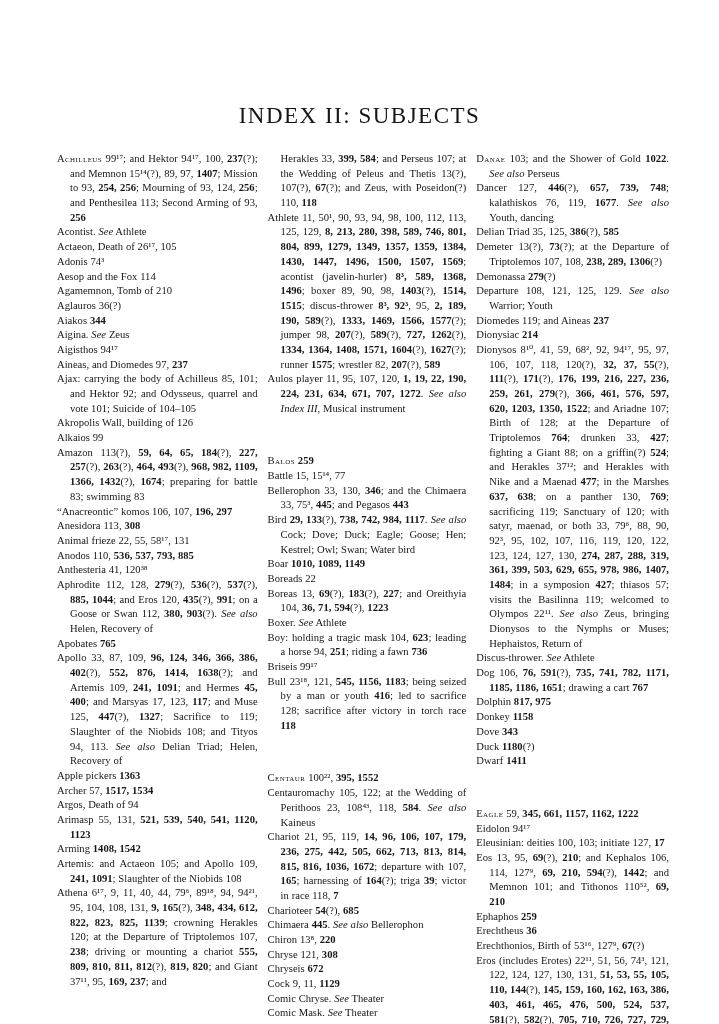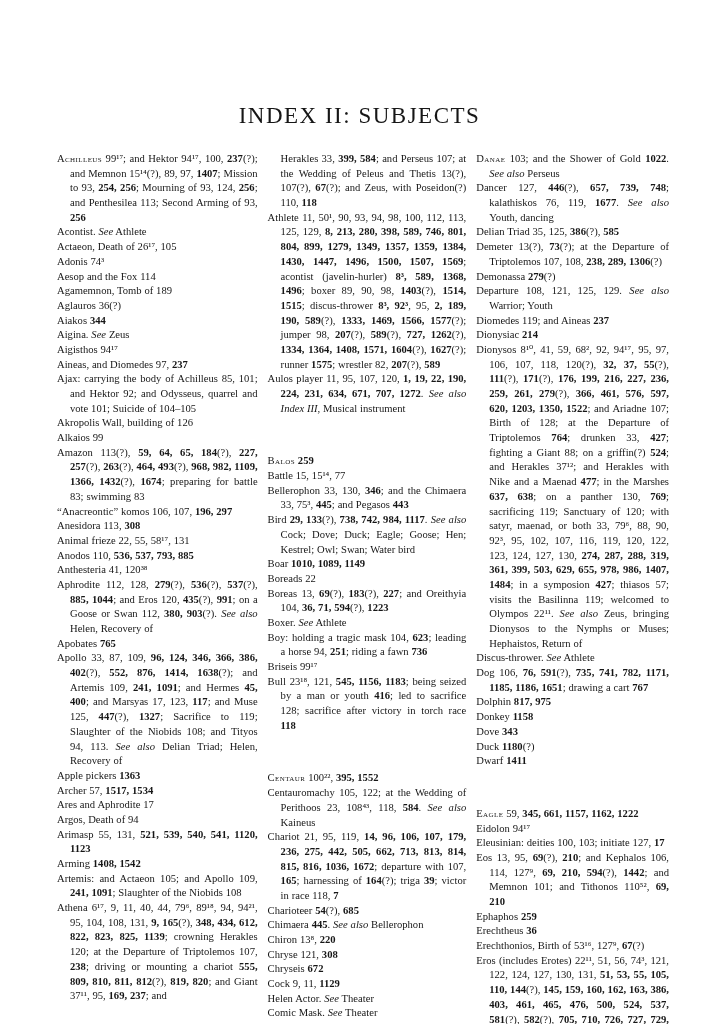--- a/index.html
+++ b/index.html
@@ -37,41 +37,40 @@
 
 <div class="page">
   <h1 class="title">INDEX II: SUBJECTS</h1>
   <div class="cols">
     <div class="col col-1">
         <p class="entry"><span class="sc">Achilleus</span><span> 99¹⁷; and Hektor 94¹⁷, 100, </span><span class="b">237</span><span>(?); and Memnon 15¹⁴(?), 89, 97, </span><span class="b">1407</span><span>; Mission to 93, </span><span class="b">254, 256</span><span>; Mourning of 93, 124, </span><span class="b">256</span><span>; and Penthesilea 113; Second Arming of 93, </span><span class="b">256</span></p>
         <p class="entry"><span>Acontist. </span><span class="i">See</span><span> Athlete</span></p>
         <p class="entry"><span>Actaeon, Death of 26¹⁷, 105</span></p>
         <p class="entry"><span>Adonis 74³</span></p>
         <p class="entry"><span>Aesop and the Fox 114</span></p>
-        <p class="entry"><span>Agamemnon, Tomb of 189</span></p>
+        <p class="entry"><span>Agamemnon, Tomb of 210</span></p>
         <p class="entry"><span>Aglauros 36(?)</span></p>
         <p class="entry"><span>Aiakos </span><span class="b">344</span></p>
         <p class="entry"><span>Aigina. </span><span class="i">See</span><span> Zeus</span></p>
         <p class="entry"><span>Aigisthos 94¹⁷</span></p>
         <p class="entry"><span>Aineas, and Diomedes 97, </span><span class="b">237</span></p>
         <p class="entry"><span>Ajax: carrying the body of Achilleus 85, 101; and Hektor 92; and Odysseus, quarrel and vote 101; Suicide of 104–105</span></p>
         <p class="entry"><span>Akropolis Wall, building of 126</span></p>
         <p class="entry"><span>Alkaios 99</span></p>
         <p class="entry"><span>Amazon 113(?), </span><span class="b">59, 64, 65, 184</span><span>(?), </span><span class="b">227, 257</span><span>(?), </span><span class="b">263</span><span>(?), </span><span class="b">464, 493</span><span>(?), </span><span class="b">968, 982, 1109, 1366, 1432</span><span>(?), </span><span class="b">1674</span><span>; preparing for battle 83; swimming 83</span></p>
         <p class="entry"><span>“Anacreontic” komos 106, 107, </span><span class="b">196, 297</span></p>
         <p class="entry"><span>Anesidora 113, </span><span class="b">308</span></p>
         <p class="entry"><span>Animal frieze 22, 55, 58¹⁷, 131</span></p>
         <p class="entry"><span>Anodos 110, </span><span class="b">536, 537, 793, 885</span></p>
         <p class="entry"><span>Anthesteria 41, 120³⁸</span></p>
         <p class="entry"><span>Aphrodite 112, 128, </span><span class="b">279</span><span>(?), </span><span class="b">536</span><span>(?), </span><span class="b">537</span><span>(?), </span><span class="b">885, 1044</span><span>; and Eros 120, </span><span class="b">435</span><span>(?), </span><span class="b">991</span><span>; on a Goose or Swan 112, </span><span class="b">380, 903</span><span>(?). </span><span class="i">See also</span><span> Helen, Recovery of</span></p>
         <p class="entry"><span>Apobates </span><span class="b">765</span></p>
         <p class="entry"><span>Apollo 33, 87, 109, </span><span class="b">96, 124, 346, 366, 386, 402</span><span>(?), </span><span class="b">552, 876, 1414, 1638</span><span>(?); and Artemis 109, </span><span class="b">241, 1091</span><span>; and Hermes </span><span class="b">45, 400</span><span>; and Marsyas 17, 123, </span><span class="b">117</span><span>; and Muse 125, </span><span class="b">447</span><span>(?), </span><span class="b">1327</span><span>; Sacrifice to 119; Slaughter of the Niobids 108; and Tityos 94, 113. </span><span class="i">See also</span><span> Delian Triad; Helen, Recovery of</span></p>
         <p class="entry"><span>Apple pickers </span><span class="b">1363</span></p>
         <p class="entry"><span>Archer 57, </span><span class="b">1517, 1534</span></p>
-        <p class="entry"><span>Ares and Aphrodite 17</span></p>
         <p class="entry"><span>Argos, Death of 94</span></p>
         <p class="entry"><span>Arimasp 55, 131, </span><span class="b">521, 539, 540, 541, 1120, 1123</span></p>
         <p class="entry"><span>Arming </span><span class="b">1408, 1542</span></p>
         <p class="entry"><span>Artemis: and Actaeon 105; and Apollo 109, </span><span class="b">241, 1091</span><span>; Slaughter of the Niobids 108</span></p>
         <p class="entry"><span>Athena 6¹⁷, 9, 11, 40, 44, 79⁶, 89¹⁸, 94, 94²¹, 95, 104, 108, 131, </span><span class="b">9, 165</span><span>(?), </span><span class="b">348, 434, 612, 822, 823, 825, 1139</span><span>; crowning Herakles 120; at the Departure of Triptolemos 107, </span><span class="b">238</span><span>; driving or mounting a chariot </span><span class="b">555, 809, 810, 811, 812</span><span>(?), </span><span class="b">819, 820</span><span>; and Giant 37¹¹, 95, </span><span class="b">169, 237</span><span>; and</span></p>
       </div>
     <div class="col col-2">
         <p class="entry indent"><span>Herakles 33, </span><span class="b">399, 584</span><span>; and Perseus 107; at the Wedding of Peleus and Thetis 13(?), 107(?), </span><span class="b">67</span><span>(?); and Zeus, with Poseidon(?) 110, </span><span class="b">118</span></p>
         <p class="entry"><span>Athlete 11, 50¹, 90, 93, 94, 98, 100, 112, 113, 125, 129, </span><span class="b">8, 213, 280, 398, 589, 746, 801, 804, 899, 1279, 1349, 1357, 1359, 1384, 1430, 1447, 1496, 1500, 1507, 1569</span><span>; acontist (javelin-hurler) </span><span class="b">8³, 589, 1368, 1496</span><span>; boxer 89, 90, 98, </span><span class="b">1403</span><span>(?), </span><span class="b">1514, 1515</span><span>; discus-thrower </span><span class="b">8³, 92³</span><span>, 95, </span><span class="b">2, 189, 190, 589</span><span>(?), </span><span class="b">1333, 1469, 1566, 1577</span><span>(?); jumper 98, </span><span class="b">207</span><span>(?), </span><span class="b">589</span><span>(?), </span><span class="b">727, 1262</span><span>(?), </span><span class="b">1334, 1364, 1408, 1571, 1604</span><span>(?), </span><span class="b">1627</span><span>(?); runner </span><span class="b">1575</span><span>; wrestler 82, </span><span class="b">207</span><span>(?), </span><span class="b">589</span></p>
         <p class="entry"><span>Aulos player 11, 95, 107, 120, </span><span class="b">1, 19, 22, 190, 224, 231, 634, 671, 707, 1272</span><span>. </span><span class="i">See also Index III</span><span>, Musical instrument</span></p>
@@ -88,21 +87,21 @@
         <p class="entry"><span>Bull 23¹⁸, 121, </span><span class="b">545, 1156, 1183</span><span>; being seized by a man or youth </span><span class="b">416</span><span>; led to sacrifice 128; sacrifice after victory in torch race </span><span class="b">118</span></p>
         <p class="entry gap"><span class="sc">Centaur</span><span> 100²², </span><span class="b">395, 1552</span></p>
         <p class="entry"><span>Centauromachy 105, 122; at the Wedding of Perithoos 23, 108⁴³, 118, </span><span class="b">584</span><span>. </span><span class="i">See also</span><span> Kaineus</span></p>
         <p class="entry"><span>Chariot 21, 95, 119, </span><span class="b">14, 96, 106, 107, 179, 236, 275, 442, 505, 662, 713, 813, 814, 815, 816, 1036, 1672</span><span>; departure with 107, </span><span class="b">165</span><span>; harnessing of </span><span class="b">164</span><span>(?); triga </span><span class="b">39</span><span>; victor in race 118, </span><span class="b">7</span></p>
         <p class="entry"><span>Charioteer </span><span class="b">54</span><span>(?), </span><span class="b">685</span></p>
         <p class="entry"><span>Chimaera </span><span class="b">445</span><span>. </span><span class="i">See also</span><span> Bellerophon</span></p>
         <p class="entry"><span>Chiron 13⁸, </span><span class="b">220</span></p>
         <p class="entry"><span>Chryse 121, </span><span class="b">308</span></p>
         <p class="entry"><span>Chryseis </span><span class="b">672</span></p>
         <p class="entry"><span>Cock 9, 11, </span><span class="b">1129</span></p>
-        <p class="entry"><span>Helen Actor. </span><span class="i">See</span><span> Theater</span></p>
+        <p class="entry"><span>Comic Chryse. </span><span class="i">See</span><span> Theater</span></p>
         <p class="entry"><span>Comic Mask. </span><span class="i">See</span><span> Theater</span></p>
         <p class="entry"><span>Courtship 101, </span><span class="b">1410, 1556</span></p>
         <p class="entry"><span>Crab 102</span></p>
       </div>
     <div class="col col-3">
         <p class="entry"><span class="sc">Danae</span><span> 103; and the Shower of Gold </span><span class="b">1022</span><span>. </span><span class="i">See also</span><span> Perseus</span></p>
         <p class="entry"><span>Dancer 127, </span><span class="b">446</span><span>(?), </span><span class="b">657, 739, 748</span><span>; kalathiskos 76, 119, </span><span class="b">1677</span><span>. </span><span class="i">See also</span><span> Youth, dancing</span></p>
         <p class="entry"><span>Delian Triad 35, 125, </span><span class="b">386</span><span>(?), </span><span class="b">585</span></p>
         <p class="entry"><span>Demeter 13(?), </span><span class="b">73</span><span>(?); at the Departure of Triptolemos 107, 108, </span><span class="b">238, 289, 1306</span><span>(?)</span></p>
         <p class="entry"><span>Demonassa </span><span class="b">279</span><span>(?)</span></p>

